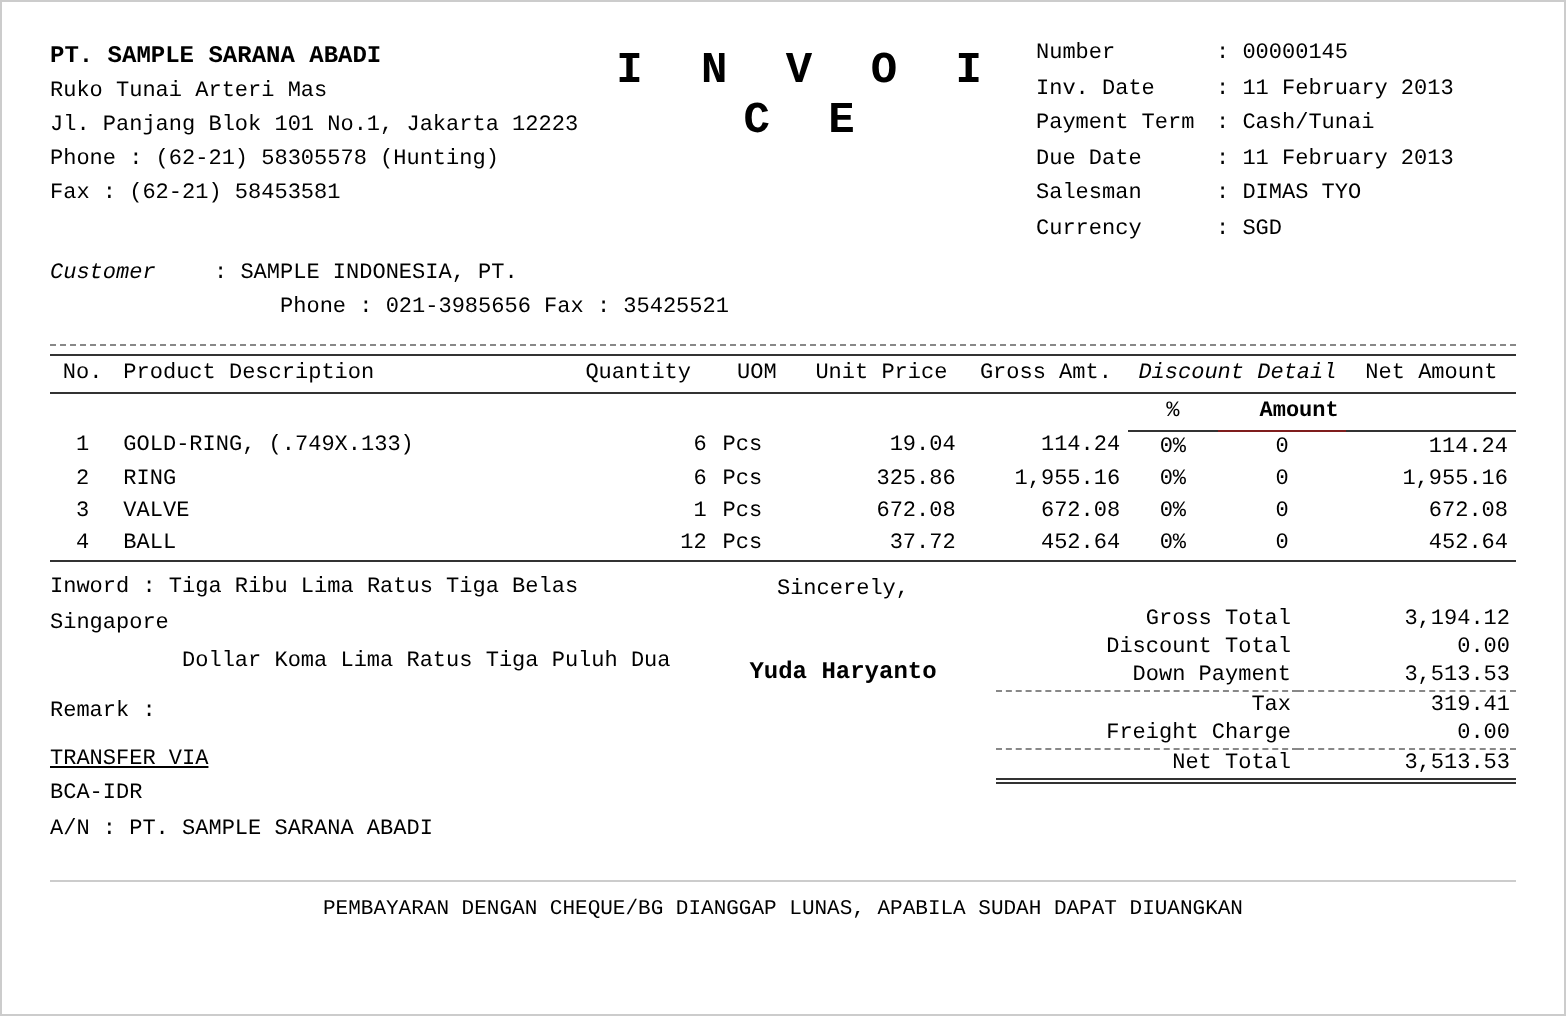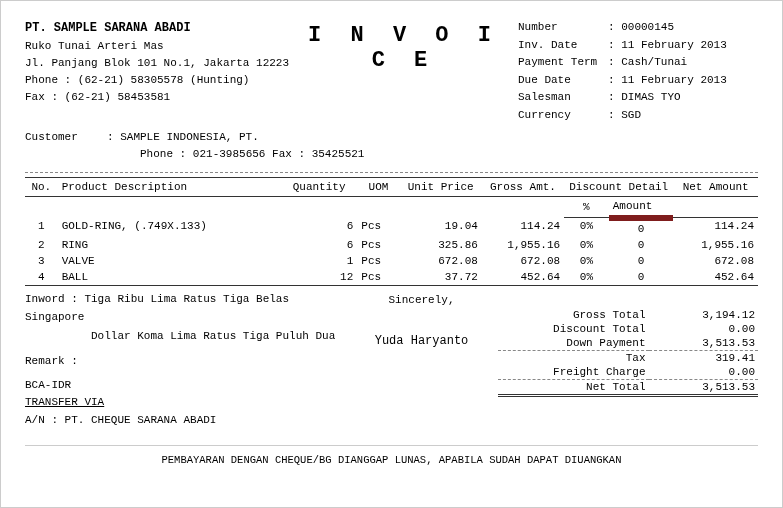--- a/index.html
+++ b/index.html
@@ -46,21 +46,21 @@
       gap: 0;
     }
     .meta-label { min-width: 90px; }
     .meta-value { }
     .customer-section {
       display: flex;
       margin-top: 4px;
       font-size: 11px;
       line-height: 1.6;
     }
-    .customer-label { min-width: 70px; }
+    .customer-label { min-width: 70px; font-style: italic; }
     .divider-dashed {
       border: none;
       border-top: 1px dashed #888;
       margin: 8px 0 4px 0;
     }
     .table-section {
       width: 100%;
       border-collapse: collapse;
       font-size: 11px;
     }
@@ -126,21 +126,21 @@
     .transfer-section {
       margin-top: 6px;
       font-size: 11px;
       line-height: 1.6;
     }
     .transfer-underline {
       text-decoration: underline;
     }
     .signatory {
       text-align: left;
-      font-weight: normal;
+      font-weight: bold;
       font-size: 12px;
       margin-top: 6px;
     }
     .footer-note {
       text-align: center;
       font-size: 10.5px;
       margin-top: 16px;
       padding-top: 8px;
       border-top: 1px solid #ccc;
     }
@@ -213,27 +213,27 @@
 
   <table class="table-section">
     <thead>
       <tr>
         <th class="th-no">No.</th>
         <th class="th-desc" style="text-align:left;">Product Description</th>
         <th class="th-qty">Quantity</th>
         <th class="th-uom">UOM</th>
         <th class="th-unitprice">Unit Price</th>
         <th class="th-gross">Gross Amt.</th>
-        <th colspan="2" class="colspan-disc" style="border-top:1px solid #333; border-bottom:none; font-weight:normal;">Discount Detail</th>
+        <th colspan="2" class="colspan-disc" style="border-top:1px solid #333; border-bottom:none; font-weight:normal;font-style:italic;">Discount Detail</th>
         <th class="th-netamt">Net Amount</th>
       </tr>
       <tr>
         <th colspan="6" style="border:none;"></th>
         <th class="th-disc-pct" style="border-bottom:1px solid #333; font-weight:normal; text-align:center;">%</th>
-        <th class="th-disc-amt" style="border-bottom:6px solid #7f1d1d; font-weight:normal; text-align:left;">Amount</th>
+        <th class="th-disc-amt" style="border-bottom:1px solid #7f1d1d; font-weight:bold; text-align:right;">Amount</th>
         <th style="border-bottom:1px solid #333; border-top:none;"></th>
       </tr>
     </thead>
     <tbody id="items-tbody">
     <tr>
       <td class="td-no">1</td>
       <td class="td-desc">GOLD-RING, (.749X.133)</td>
       <td class="td-qty">6</td>
       <td class="td-uom">Pcs</td>
       <td class="td-unitprice">19.04</td>
@@ -282,23 +282,23 @@
     <div class="footer-left">
       <div>
         <span>Inword :</span>
         <span>Tiga Ribu Lima Ratus Tiga Belas Singapore</span><br>
         &nbsp;&nbsp;&nbsp;&nbsp;&nbsp;&nbsp;&nbsp;&nbsp;&nbsp;&nbsp;<span>Dollar Koma Lima Ratus Tiga Puluh Dua</span>
       </div>
       <div style="margin-top:6px;">
         <span>Remark :</span>
       </div>
       <div class="transfer-section">
+        <div><span class="transfer-underline">TRANSFER VIA</span></div>
         <div>BCA-IDR</div>
-        <div><span class="transfer-underline">TRANSFER VIA</span></div>
-        <div>A/N : PT. CHEQUE SARANA ABADI</div>
+        <div>A/N : PT. SAMPLE SARANA ABADI</div>
       </div>
     </div>
 
     <div style="text-align:center; font-size:11px; padding-top:4px;">
       <div>Sincerely,</div>
       <div class="signatory" style="margin-top:28px;">Yuda  Haryanto</div>
     </div>
 
     <div class="footer-right">
       <table class="totals-table">

